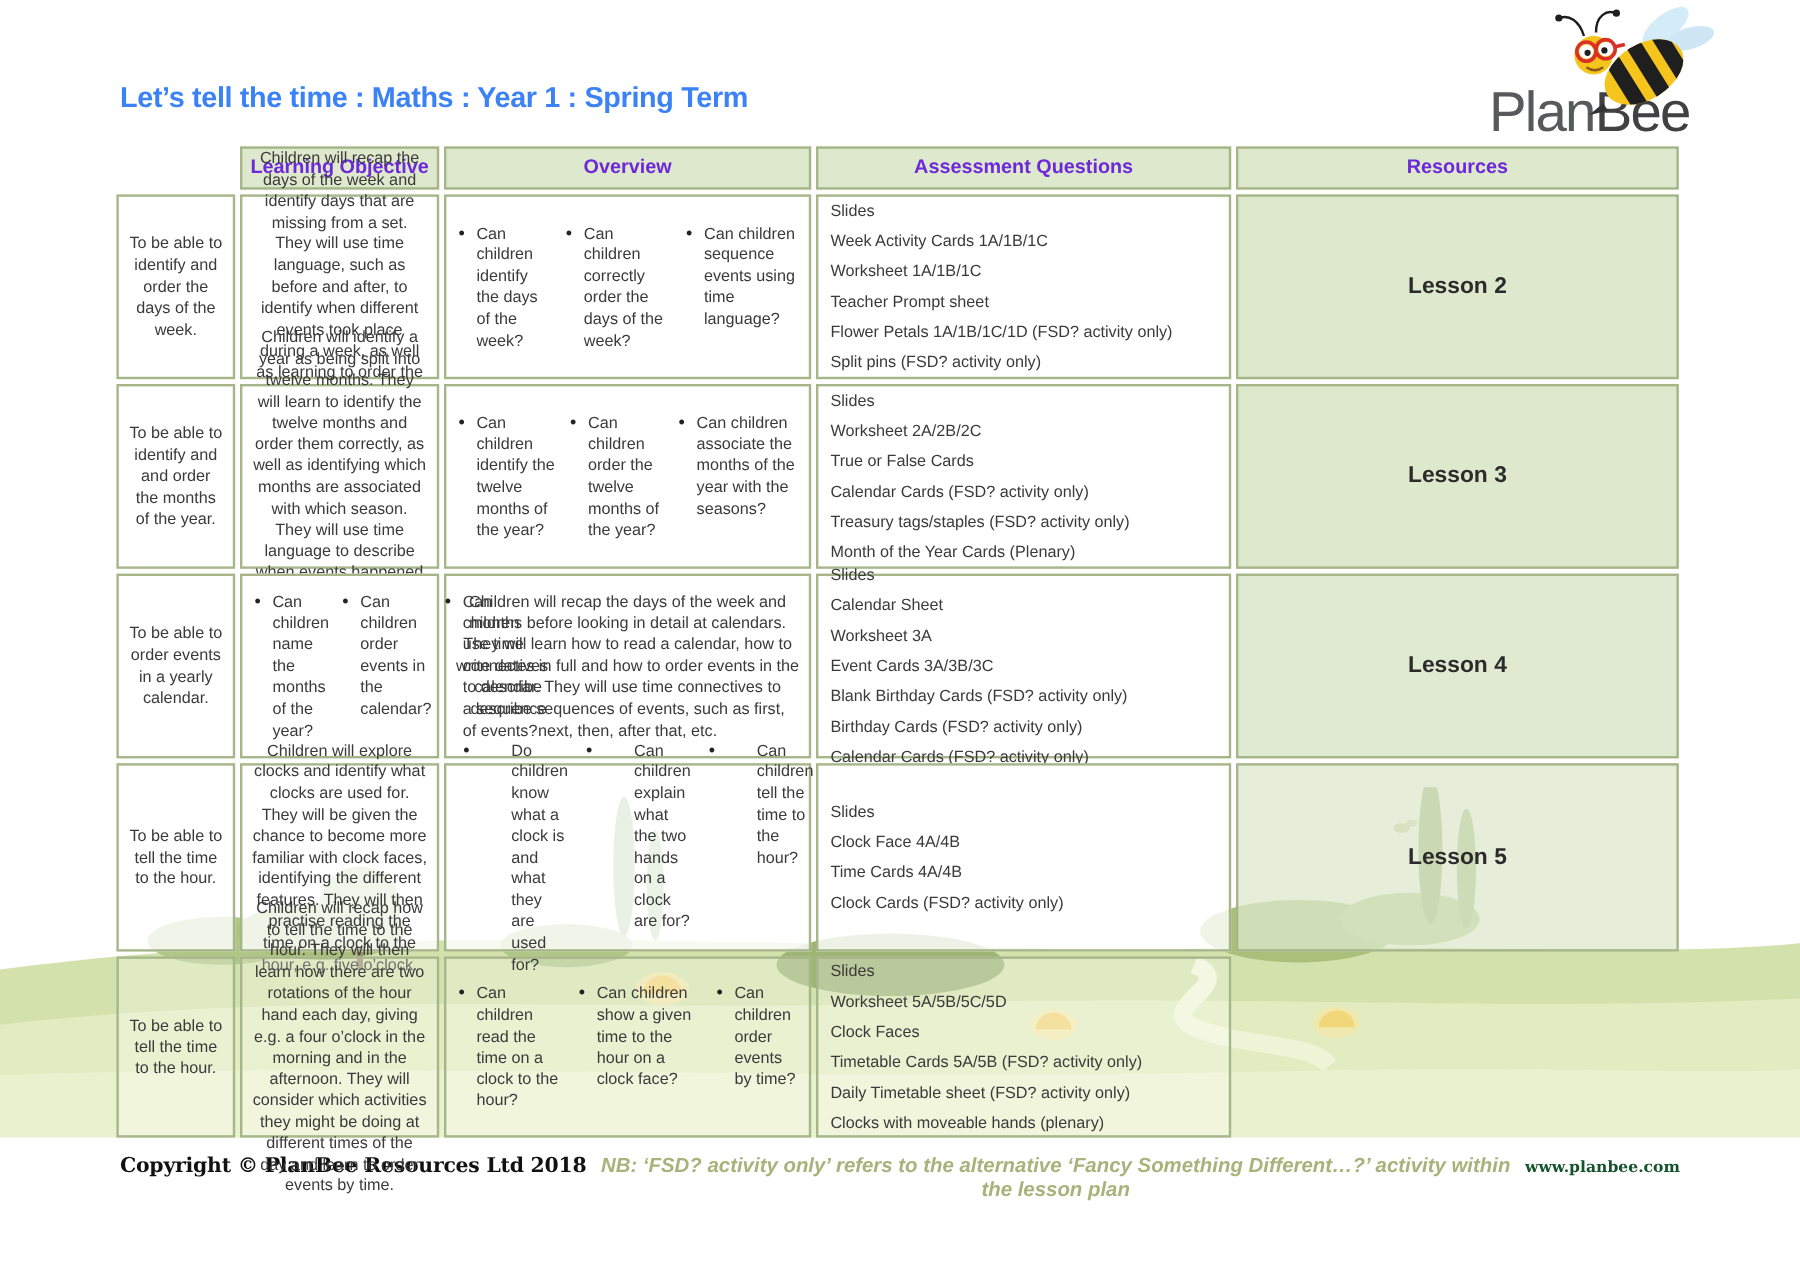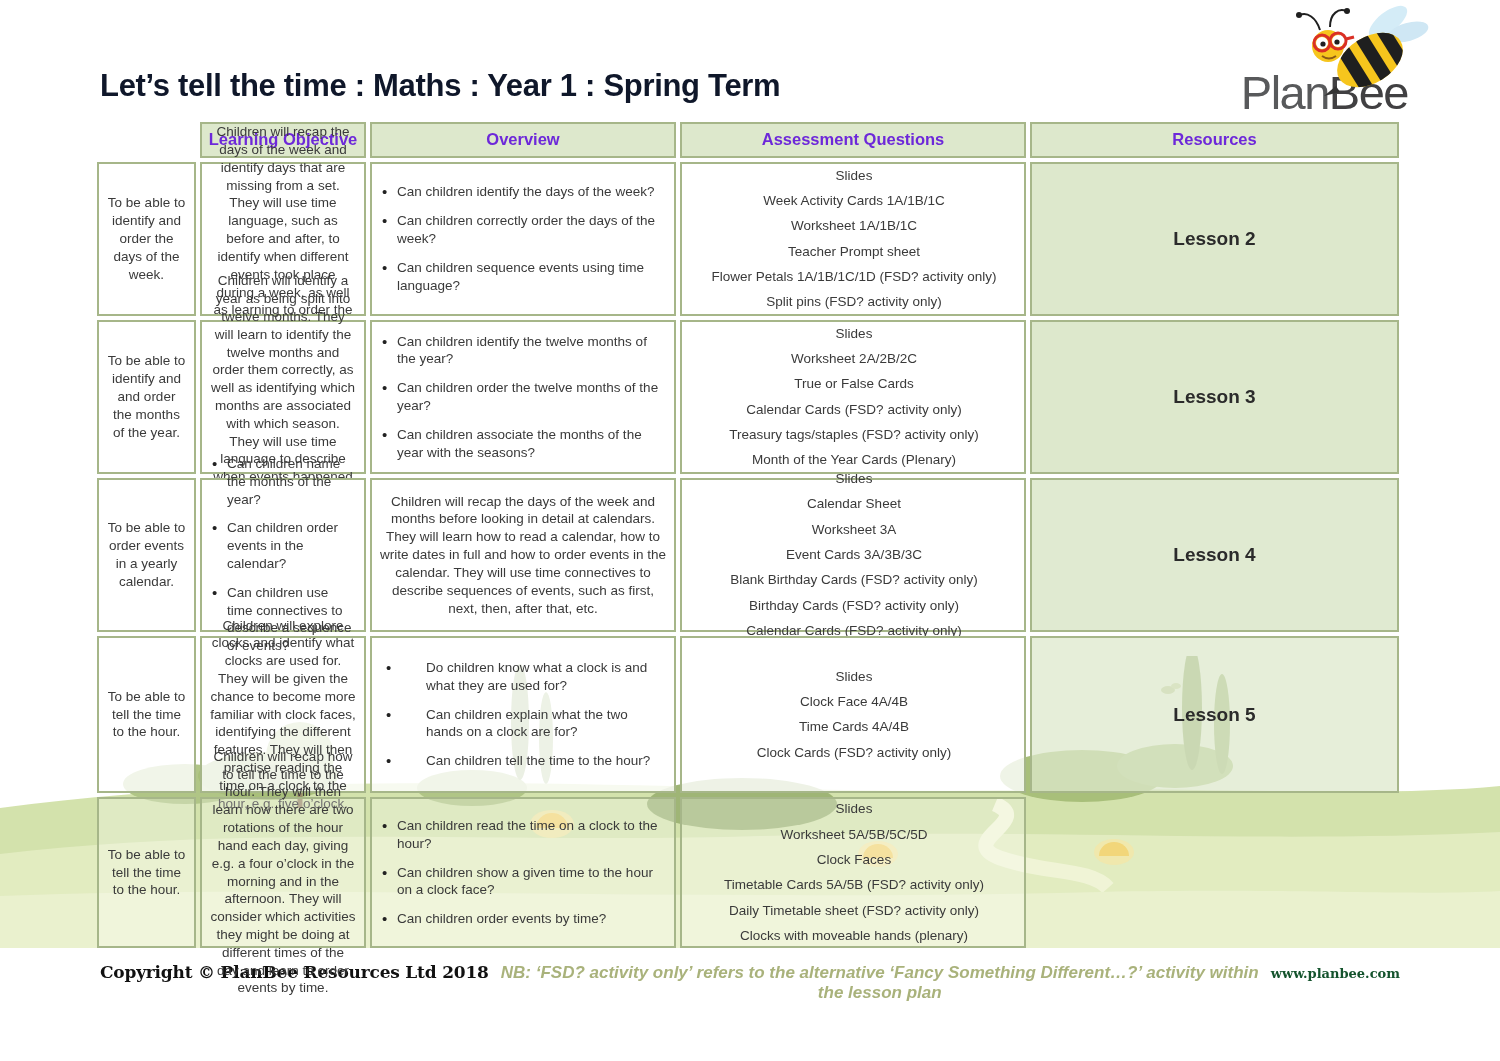--- a/index.html
+++ b/index.html
@@ -1,42 +1,42 @@
 <!DOCTYPE html>
 <html><head>
 <meta charset="utf-8">
 <style>
   html,body{margin:0;padding:0;background:#fff;}
   .page{position:relative;width:1500px;height:1061px;background:#fff;overflow:hidden;
         font-family:"Liberation Sans", sans-serif;color:#333;}
   
   .header{position:relative;height:122px;}
-  .page-title{position:absolute;left:100px;top:68px;margin:0;font-size:31px;font-weight:700;
-              color:#0f172a;letter-spacing:-0.3px;}
+  .page-title{position:absolute;left:100px;top:68px;margin:0;font-size:24px;font-weight:700;
+              color:#3b82f6;letter-spacing:-0.3px;}
   .logo{position:absolute;top:44px;right:92px;height:72px;display:flex;align-items:flex-end;}
   .logo-text{font-size:47px;color:#58595b;letter-spacing:-1.5px;line-height:1;}
   .logo-text .bee{font-weight:400;color:#414042;}
   .bee-svg{position:absolute;top:-40px;right:-26px;width:158px;height:100px;}
   
   .table-wrap{position:relative;margin:0 97px;}
   .landscape{position:absolute;left:-97px;bottom:0;width:1500px;height:292px;z-index:0;pointer-events:none;}
   .grid{position:relative;z-index:1;display:grid;
         grid-template-columns:99px 166px 306px 346px 369px;
         grid-template-rows:36px 154px 154px 154px 157px 151px;
         gap:4px;}
   .cell{box-sizing:border-box;border:2px solid #a6b689;font-size:13.5px;line-height:1.32;}
   .corner{border:none;background:transparent;}
   .hcell{background:#dde8cc;display:flex;align-items:center;justify-content:center;
          font-size:16.5px;font-weight:700;color:#6d28d9;}
   .green{background:#dde8cc;display:flex;align-items:center;justify-content:center;
          font-size:19px;font-weight:700;color:#2b2b2b;}
-  .white{background:#ffffff;align-items:center;}
+  .white{background:#ffffff;}
   .obj,.ovw{display:flex;align-items:center;justify-content:center;text-align:center;padding:22px 8px;color:#3a3a3a;}
   .qcell{display:flex;flex-direction:column;justify-content:center;padding:6px 10px 6px 10px;color:#3a3a3a;}
-  .qcell ul{list-style:none;margin:0;padding:0;display:flex;flex-direction:column;gap:11px;}
+  .qcell ul{list-style:none;margin:0;padding:0;display:flex;gap:11px;}
   .qcell li{position:relative;padding-left:15px;}
   .qcell li::before{content:"\2022";position:absolute;left:0;top:-1px;font-size:15px;color:#222;}
   .qcell ul.wide li{padding-left:44px;}
   .qcell ul.wide li::before{left:4px;}
   .rcell{display:flex;flex-direction:column;justify-content:center;gap:7.5px;padding:6px 8px 6px 10px;color:#3a3a3a;}
   
   .semi.white{background:rgba(255,255,255,0.82);}
   .semi.green{background:rgba(221,232,204,0.9);}
   .trans.white{background:rgba(255,255,255,0.28);}
   .trans.green{background:rgba(221,232,204,0.75);}

